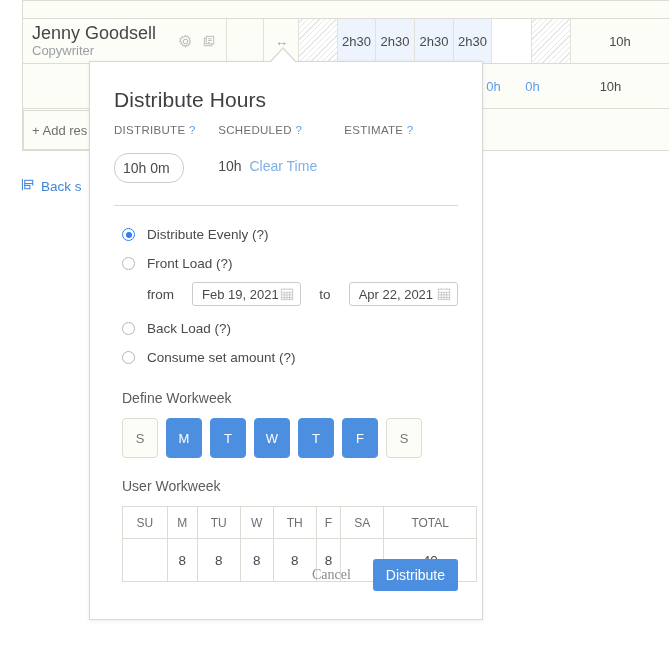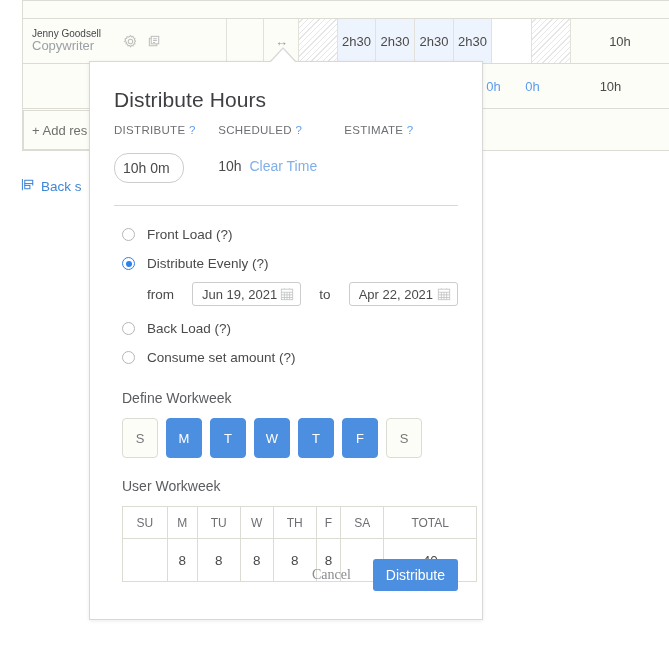--- a/index.html
+++ b/index.html
@@ -55,21 +55,21 @@
     height: 100%;
     background: transparent;
   }
   .cell-name {
     justify-content: flex-start;
     padding-left: 9px;
     flex-direction: row;
     align-items: center;
   }
   .name-block { display: flex; flex-direction: column; line-height: 1.15; }
-  .name-main { color: #45474a; font-size: 10px; }
+  .name-main { color: #45474a; font-size: 18px; }
   .name-sub  { color: #9aa0a6; font-size: 13px; }
   .row-icons { display: flex; gap: 9px; margin-left: 22px; align-items: center; }
   .ico { width: 15px; height: 15px; opacity: .55; }
 
   .cell-hatch {
     background-image: repeating-linear-gradient(
       -45deg,
       #ffffff 0px, #ffffff 3px,
       #e6e6e6 3px, #e6e6e6 4px
     );
@@ -415,33 +415,33 @@
           <span>ESTIMATE</span>
           <span class="qmark">?</span>
         </div>
         <div class="sum-value"></div>
       </div>
     </div>
 
     <hr class="divider">
 
     <div class="radio-row">
+      <span class="radio checked"></span>
+      <span class="radio-label">Distribute Evenly (?)</span>
+    </div>
+
+    <div class="radio-row">
       <span class="radio"></span>
       <span class="radio-label">Front Load (?)</span>
-    </div>
-
-    <div class="radio-row">
-      <span class="radio checked"></span>
-      <span class="radio-label">Distribute Evenly (?)</span>
     </div>
 
     <div class="date-row">
       <span class="date-word">from</span>
       <div class="date-field">
-        <span>Jun 19, 2021</span>
+        <span>Feb 19, 2021</span>
         <span class="cal-ico">
           <svg viewBox="0 0 16 16" width="14" height="14" fill="none" stroke="#8a8d90" stroke-width="1">
             <rect x="1.5" y="2.5" width="13" height="12"></rect>
             <path d="M1.5 6h13M5 2.5v-1M11 2.5v-1M5 6v8.5M8 6v8.5M11 6v8.5M1.5 9h13M1.5 12h13"></path>
           </svg>
         </span>
       </div>
       <span class="date-word">to</span>
       <div class="date-field">
         <span>Apr 22, 2021</span>

